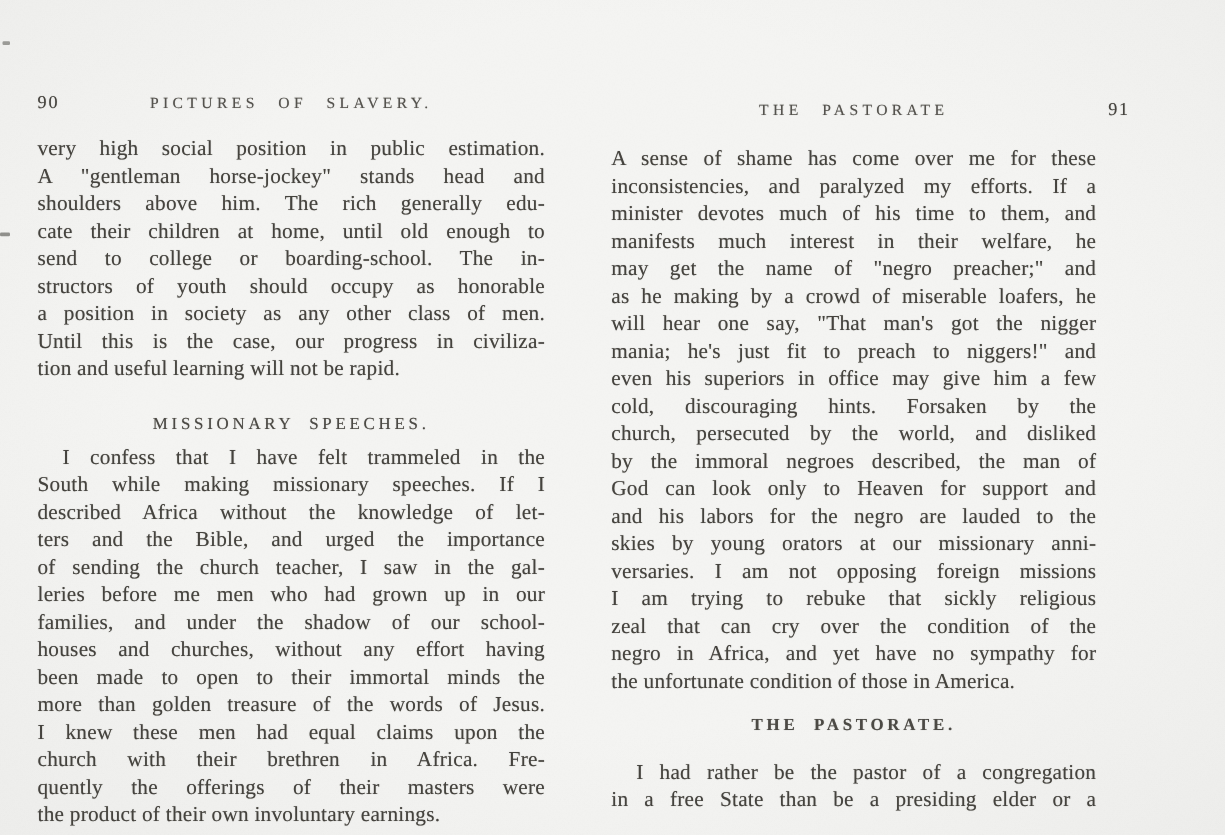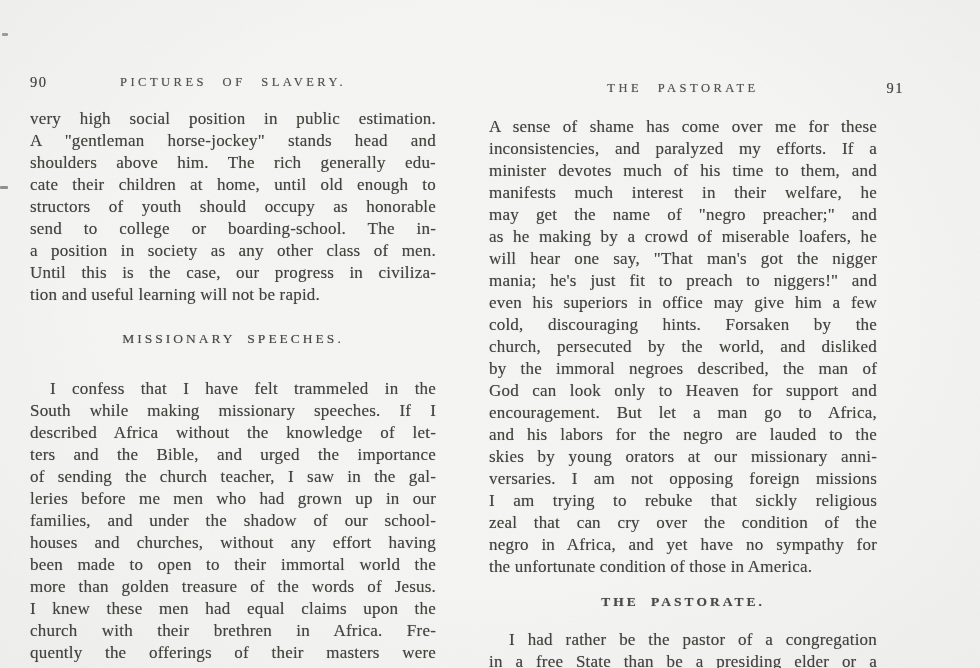--- a/index.html
+++ b/index.html
@@ -50,21 +50,21 @@
     white-space: nowrap;
   }
   .para.endpara .line:last-child { text-align-last: left; white-space: normal; }
   .para.indent .line:first-child { text-indent: 20px; }
 
   .section-heading {
     text-align: center;
     font-size: 13.5px; letter-spacing: 3px; word-spacing: 6px;
     color: #4c4a45;
   }
-  .page-left  .section-heading { margin: 25px 0 31px 0; font-family: Liberation Serif, serif; }
+  .page-left  .section-heading { margin: 25px 0 8px 0; font-family: Liberation Serif, serif; }
   .page-right .section-heading { margin: 16px 0 19px 0; font-weight: bold; }
 
   .artifact { position: absolute; border-radius: 1px; }
   .artifact-a { left: 2px; top: 33px;  width: 6px; height: 3px; background: #9b9b97; }
   .artifact-b { left: 0;   top: 186px; width: 8px; height: 3px; background: #90908c; }
 
   .noise-overlay {
     position: absolute; inset: 0; width: 980px; height: 668px;
     pointer-events: none; opacity: 0.45; mix-blend-mode: multiply;
   }
@@ -78,37 +78,37 @@
     <header>
       <span class="pagenum">90</span>
       <span class="running-head">PICTURES OF SLAVERY.</span>
     </header>
     <div class="body">
         <div class="para endpara">
           <div class="line">very high social position in public estimation.</div>
           <div class="line">A "gentleman horse-jockey" stands head and</div>
           <div class="line">shoulders above him. The rich generally edu-</div>
           <div class="line">cate their children at home, until old enough to</div>
+          <div class="line">send to college or boarding-school. The in-</div>
           <div class="line">structors of youth should occupy as honorable</div>
-          <div class="line">send to college or boarding-school. The in-</div>
           <div class="line">a position in society as any other class of men.</div>
           <div class="line">Until this is the case, our progress in civiliza-</div>
           <div class="line">tion and useful learning will not be rapid.</div>
         </div>
         <div class="section-heading">MISSIONARY SPEECHES.</div>
         <div class="para indent endpara">
           <div class="line">I confess that I have felt trammeled in the</div>
           <div class="line">South while making missionary speeches. If I</div>
           <div class="line">described Africa without the knowledge of let-</div>
           <div class="line">ters and the Bible, and urged the importance</div>
           <div class="line">of sending the church teacher, I saw in the gal-</div>
           <div class="line">leries before me men who had grown up in our</div>
           <div class="line">families, and under the shadow of our school-</div>
           <div class="line">houses and churches, without any effort having</div>
-          <div class="line">been made to open to their immortal world the</div>
+          <div class="line">been made to open to their immortal minds the</div>
           <div class="line">more than golden treasure of the words of Jesus.</div>
           <div class="line">I knew these men had equal claims upon the</div>
           <div class="line">church with their brethren in Africa. Fre-</div>
           <div class="line">quently the offerings of their masters were</div>
           <div class="line">the product of their own involuntary earnings.</div>
         </div>
       </div>
   </section>
 
   <section class="page page-right">
@@ -124,21 +124,20 @@
           <div class="line">manifests much interest in their welfare, he</div>
           <div class="line">may get the name of "negro preacher;" and</div>
           <div class="line">as he making by a crowd of miserable loafers, he</div>
           <div class="line">will hear one say, "That man's got the nigger</div>
           <div class="line">mania; he's just fit to preach to niggers!" and</div>
           <div class="line">even his superiors in office may give him a few</div>
           <div class="line">cold, discouraging hints. Forsaken by the</div>
           <div class="line">church, persecuted by the world, and disliked</div>
           <div class="line">by the immoral negroes described, the man of</div>
           <div class="line">God can look only to Heaven for support and</div>
-          <div class="line">encouragement. But let a man go to Africa,</div>
           <div class="line">and his labors for the negro are lauded to the</div>
           <div class="line">skies by young orators at our missionary anni-</div>
           <div class="line">versaries. I am not opposing foreign missions</div>
           <div class="line">I am trying to rebuke that sickly religious</div>
           <div class="line">zeal that can cry over the condition of the</div>
           <div class="line">negro in Africa, and yet have no sympathy for</div>
           <div class="line">the unfortunate condition of those in America.</div>
         </div>
         <div class="section-heading">THE PASTORATE.</div>
         <div class="para indent">

